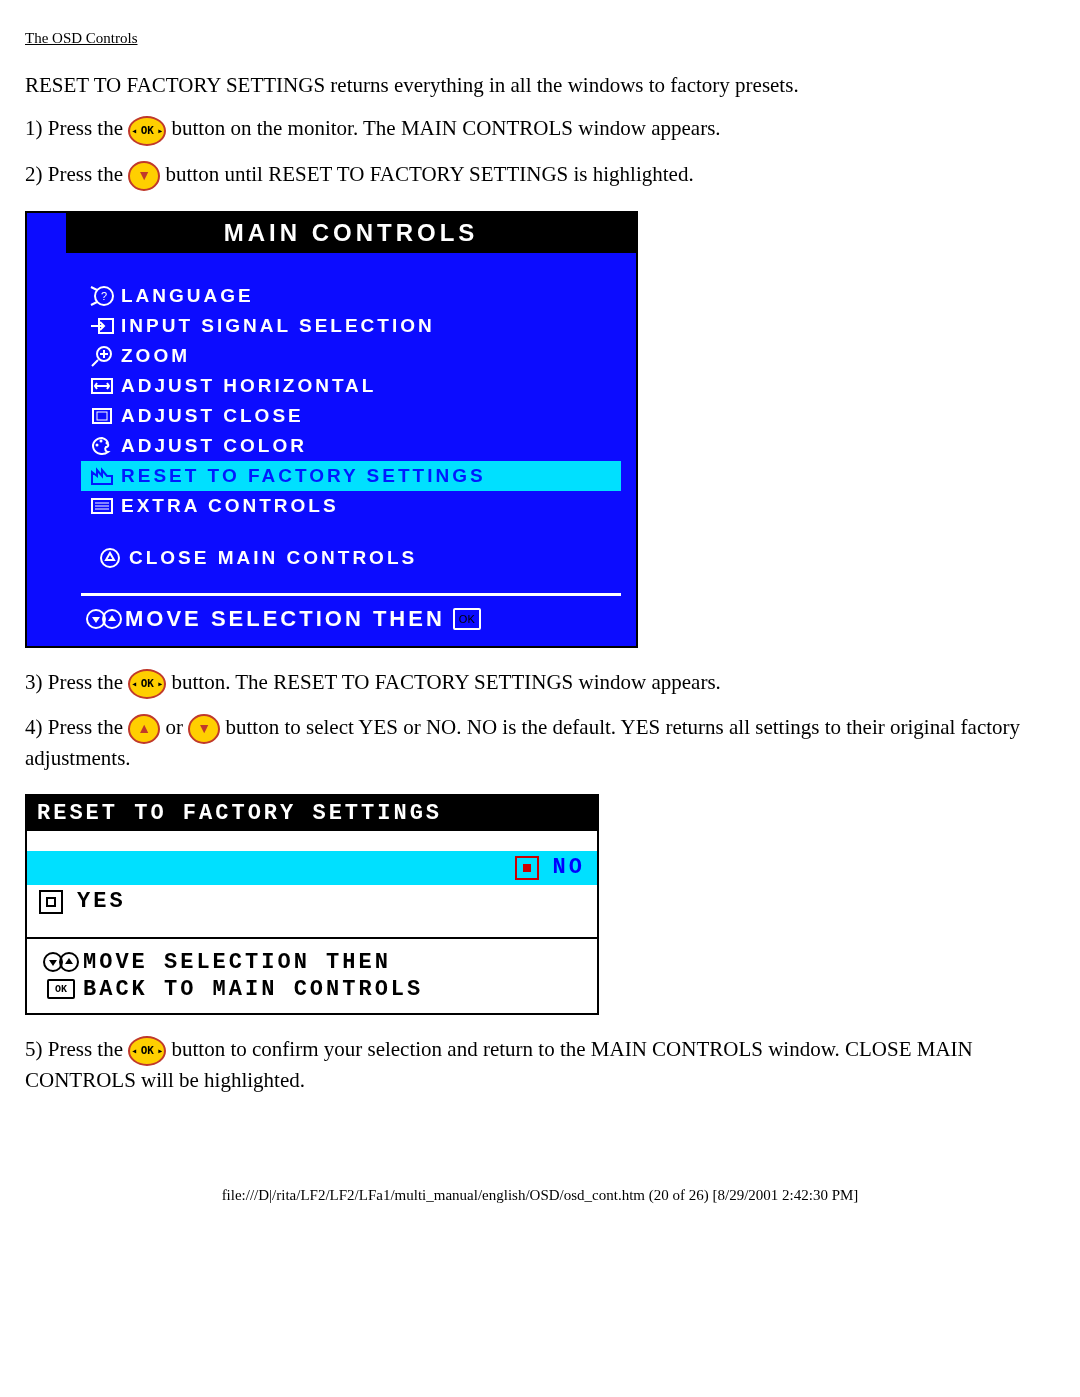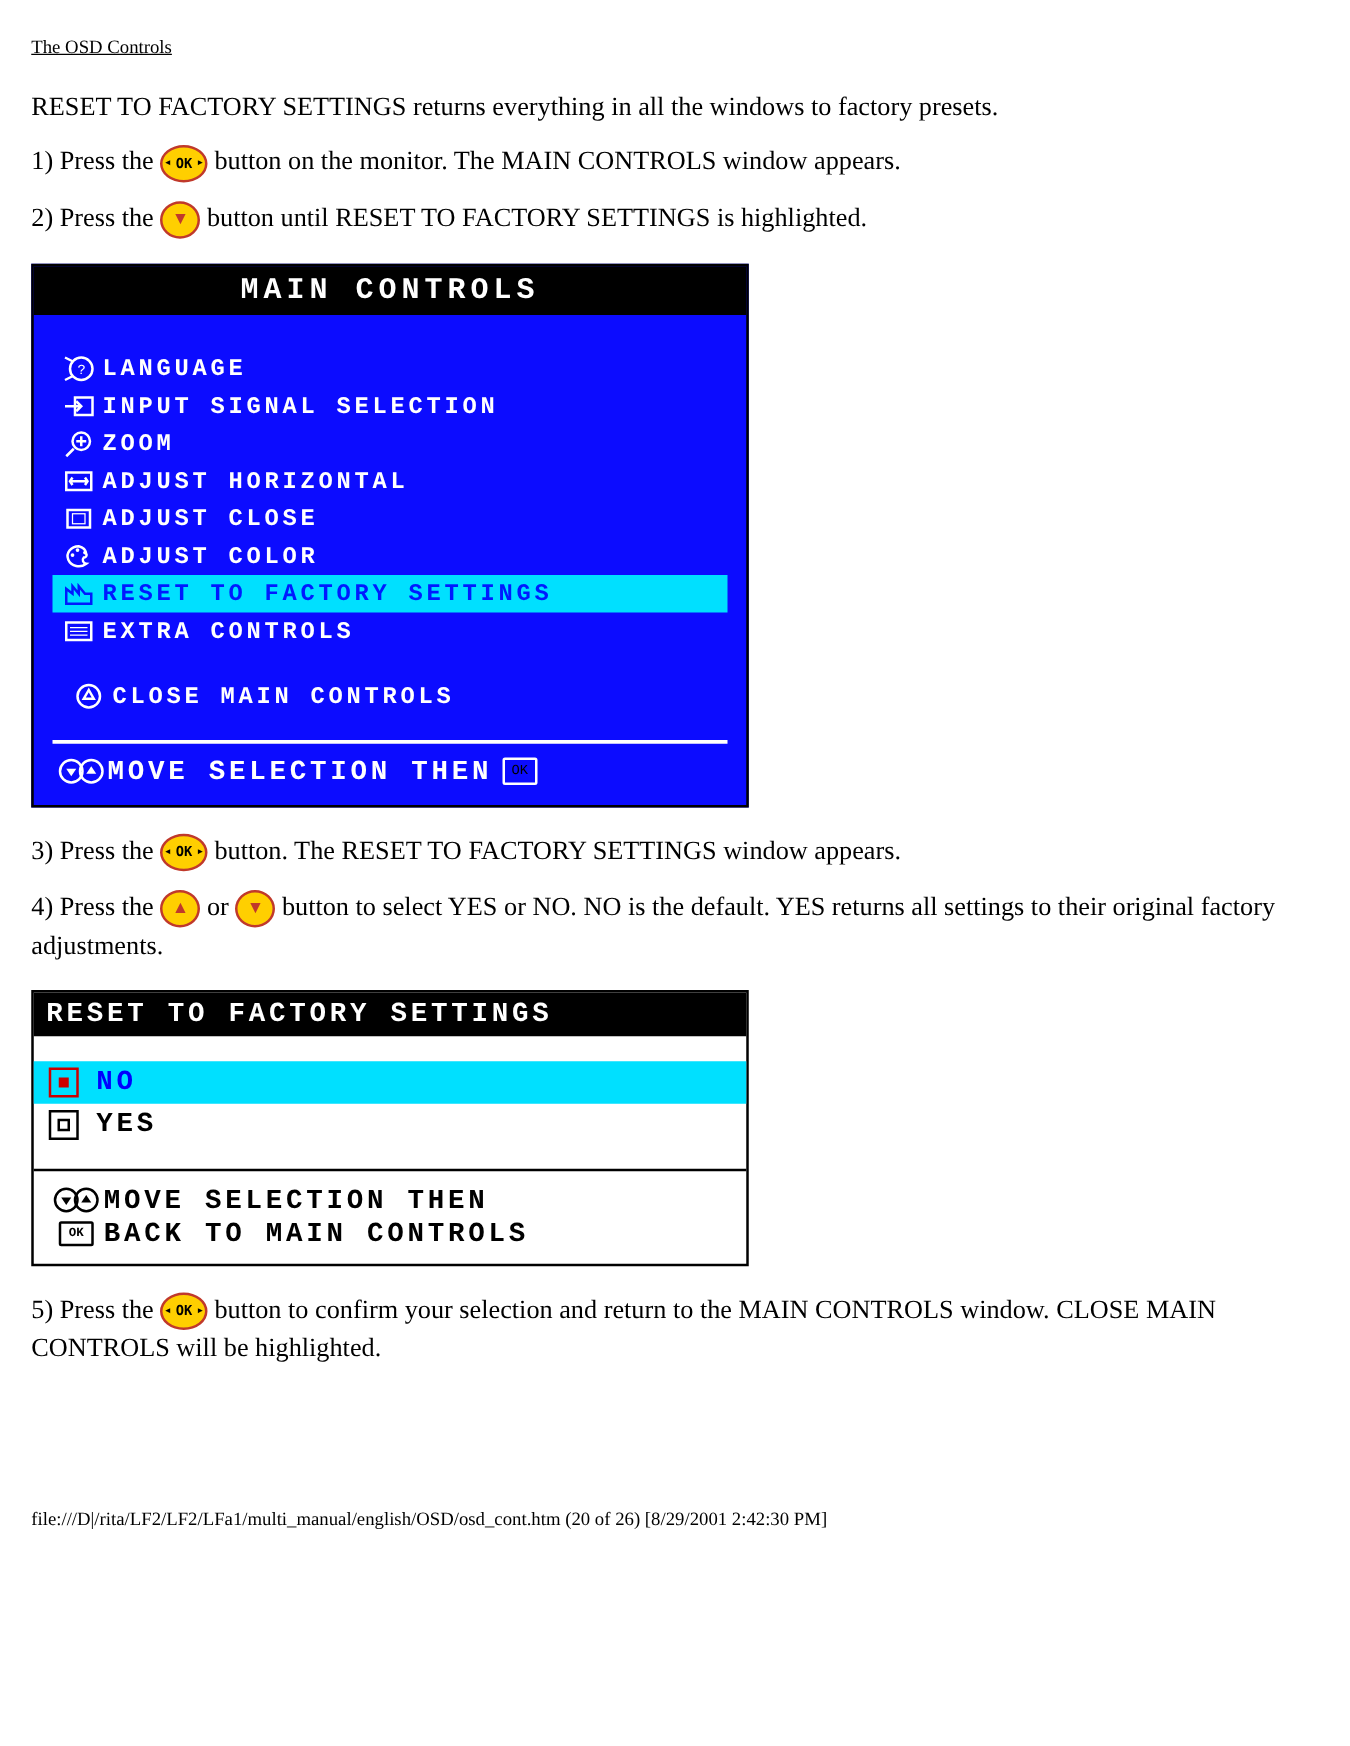--- a/index.html
+++ b/index.html
@@ -2,46 +2,46 @@
 <html><head>
 <meta charset="utf-8">
 <style>
 body { margin:0; padding:30px 25px 30px 25px; font-family:"Times New Roman",serif; font-size:21px; background:#fff; color:#000; width:1030px; }
 .header-title { font-size:15px; margin-bottom:24px;text-decoration:underline; }
 p { margin:14px 0; line-height:1.4; }
 .btn-ok { display:inline-flex; align-items:center; justify-content:center; width:34px; height:26px; background:#ffcf00; border:2px solid #c0392b; border-radius:50%; font-family:monospace; font-size:11px; font-weight:bold; color:#000; vertical-align:middle; position:relative; }
 .btn-ok::before { content:"◂"; position:absolute; left:1px; font-size:10px; }
 .btn-ok::after { content:"▸"; position:absolute; right:1px; font-size:10px; }
 .btn-arrow { display:inline-flex; align-items:center; justify-content:center; width:28px; height:26px; background:#ffcf00; border:2px solid #c0392b; border-radius:50%; vertical-align:middle; font-size:14px; color:#c0392b; }
-.osd-main { width:570px; background:#0c0cff; border:2px solid #000; margin:20px 0; font-family:Liberation Mono, monospace; }
+.osd-main { width:570px; background:#0c0cff; border:2px solid #000; margin:20px 0; font-family:Liberation Sans, sans-serif;padding-left:39px; }
 .osd-title { background:#000; color:#fff; text-align:center; padding:6px 0; font-size:24px; letter-spacing:4px; font-weight:bold; }
 .osd-body { padding:28px 15px 6px 15px; }
 .osd-row { display:flex; align-items:center; padding:2px 0 2px 2px; color:#fff; height:26px; }
 .osd-row.hl { background:#00e0ff; color:#001aff; }
 .osd-icon { width:38px; height:24px; display:inline-flex; align-items:center; justify-content:center; flex-shrink:0; }
 .osd-label { font-size:19px; letter-spacing:3px; font-weight:bold; }
 .osd-gap { height:22px; }
 .osd-footer { border-top:3px solid #fff; margin-top:20px; padding:10px 0 8px 2px; display:flex; align-items:center; }
 .osd-footer .arrows-icon { width:42px; display:inline-flex; justify-content:center; }
 .osd-footer-text { color:#fff; font-size:22px; letter-spacing:3px; font-weight:bold; }
 .ok-glyph { display:inline-flex; align-items:center; justify-content:center; border:2px solid #fff; border-radius:2px; width:24px; height:18px; font-size:11px; margin-left:8px; }
 .reset-win { width:570px; background:#fff; border:2px solid #000; margin:20px 0; font-family:"Courier New",monospace; }
 .reset-title { background:#000; color:#fff; padding:5px 10px; font-size:22px; letter-spacing:3px; font-weight:bold; }
 .reset-row { display:flex; align-items:center; padding:0 12px; height:34px; }
-.reset-row.hl { background:#00e0ff; color:#0000ff; }
+.reset-row.hl { background:#00e0ff; color:#0000ff;justify-content:flex-end; }
 .reset-row.hl .chk { border-color:#c00; }
 .reset-row.hl .chk-dot { background:#c00; }
 .chk { border:2px solid #000; width:20px; height:20px; display:inline-flex; align-items:center; justify-content:center; margin-right:14px; }
 .chk-dot { width:8px; height:8px; background:#000; }
 .reset-label { font-size:22px; letter-spacing:3px; font-weight:bold; }
 .reset-footer { border-top:2px solid #000; margin-top:18px; padding:10px 12px; }
 .reset-footer-row { display:flex; align-items:center; padding:1px 0; }
 .rf-icon { width:44px; display:flex; justify-content:center; }
 .rf-text { font-size:22px; letter-spacing:3px; font-weight:bold; }
-.bottom-path { font-size:15px; margin-top:115px; }
+.bottom-path { font-size:15px; text-align:center; margin-top:92px; }
 svg { display:block; }
 </style>
 </head>
 <body>
 
 <div class="header-title">The OSD Controls</div>
 
 <p>RESET TO FACTORY SETTINGS returns everything in all the windows to factory presets.</p>
 
 <p>

